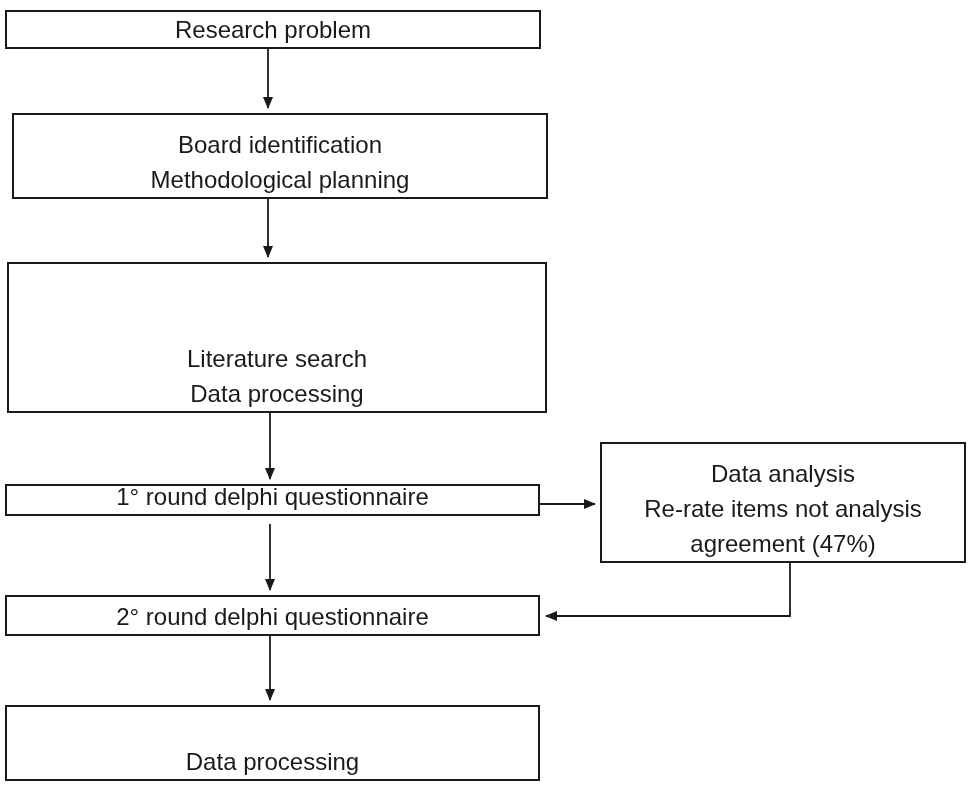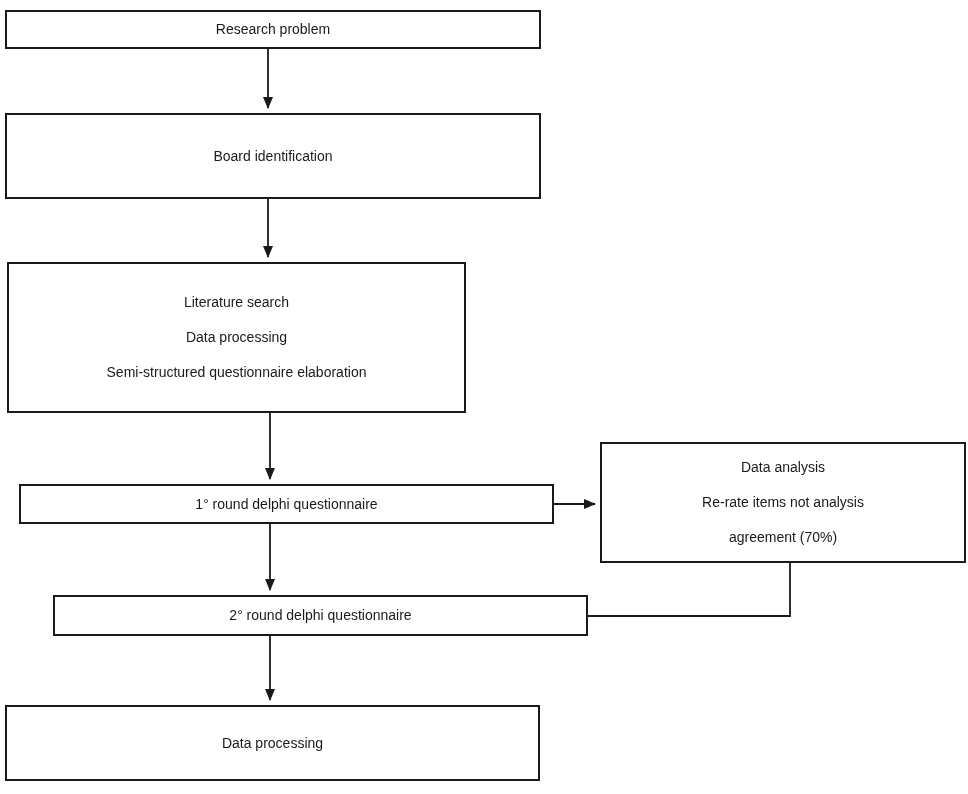--- a/index.html
+++ b/index.html
@@ -24,24 +24,24 @@
     height: 794px;
     pointer-events: none;
   }
   .box {
     position: absolute;
     box-sizing: border-box;
     border: 2px solid #1a1a1a;
     background: #ffffff;
     display: flex;
     flex-direction: column;
-    justify-content: center;
+    justify-content: flex-end;
     align-items: center;
     text-align: center;
-    font-size: 14px;
+    font-size: 24px;
     line-height: 35px;
   }
   .box .line {
     white-space: nowrap;
   }
 </style>
 </head>
 <body>
 
 <div class="canvas">
@@ -58,41 +58,41 @@
     <line x1="540" y1="504" x2="595" y2="504" stroke="#1a1a1a" stroke-width="1.8" marker-end="url(#ah)"></line>
     <line x1="270" y1="524" x2="270" y2="590" stroke="#1a1a1a" stroke-width="1.8" marker-end="url(#ah)"></line>
     <polyline points="790,563 790,616 546,616" fill="none" stroke="#1a1a1a" stroke-width="1.8" marker-end="url(#ah)"></polyline>
     <line x1="270" y1="636" x2="270" y2="700" stroke="#1a1a1a" stroke-width="1.8" marker-end="url(#ah)"></line>
   </svg>
 
   <div class="box" style="left:5px; top:10px; width:536px; height:39px;">
     <div class="line">Research problem</div>
   </div>
 
-  <div class="box" style="left:5px; top:113px; width:536px; height:86px;">
+  <div class="box" style="left:12px; top:113px; width:536px; height:86px;">
     <div class="line">Board identification</div>
+    <div class="line">Methodological planning</div>
   </div>
 
-  <div class="box" style="left:7px; top:262px; width:459px; height:151px;">
+  <div class="box" style="left:7px; top:262px; width:540px; height:151px;">
     <div class="line">Literature search</div>
     <div class="line">Data processing</div>
-    <div class="line">Semi-structured questionnaire elaboration</div>
   </div>
 
-  <div class="box" style="left:19px; top:484px; width:535px; height:40px;">
+  <div class="box" style="left:5px; top:484px; width:535px; height:32px;">
     <div class="line">1° round delphi questionnaire</div>
   </div>
 
   <div class="box" style="left:600px; top:442px; width:366px; height:121px;">
     <div class="line">Data analysis</div>
     <div class="line">Re-rate items not analysis</div>
-    <div class="line">agreement (70%)</div>
+    <div class="line">agreement (47%)</div>
   </div>
 
-  <div class="box" style="left:5px; top:595px; width:535px; height:41px;margin-left:48px;">
+  <div class="box" style="left:5px; top:595px; width:535px; height:41px;">
     <div class="line">2° round delphi questionnaire</div>
   </div>
 
   <div class="box" style="left:5px; top:705px; width:535px; height:76px;">
     <div class="line">Data processing</div>
   </div>
 
 </div>
 
 </body></html>

